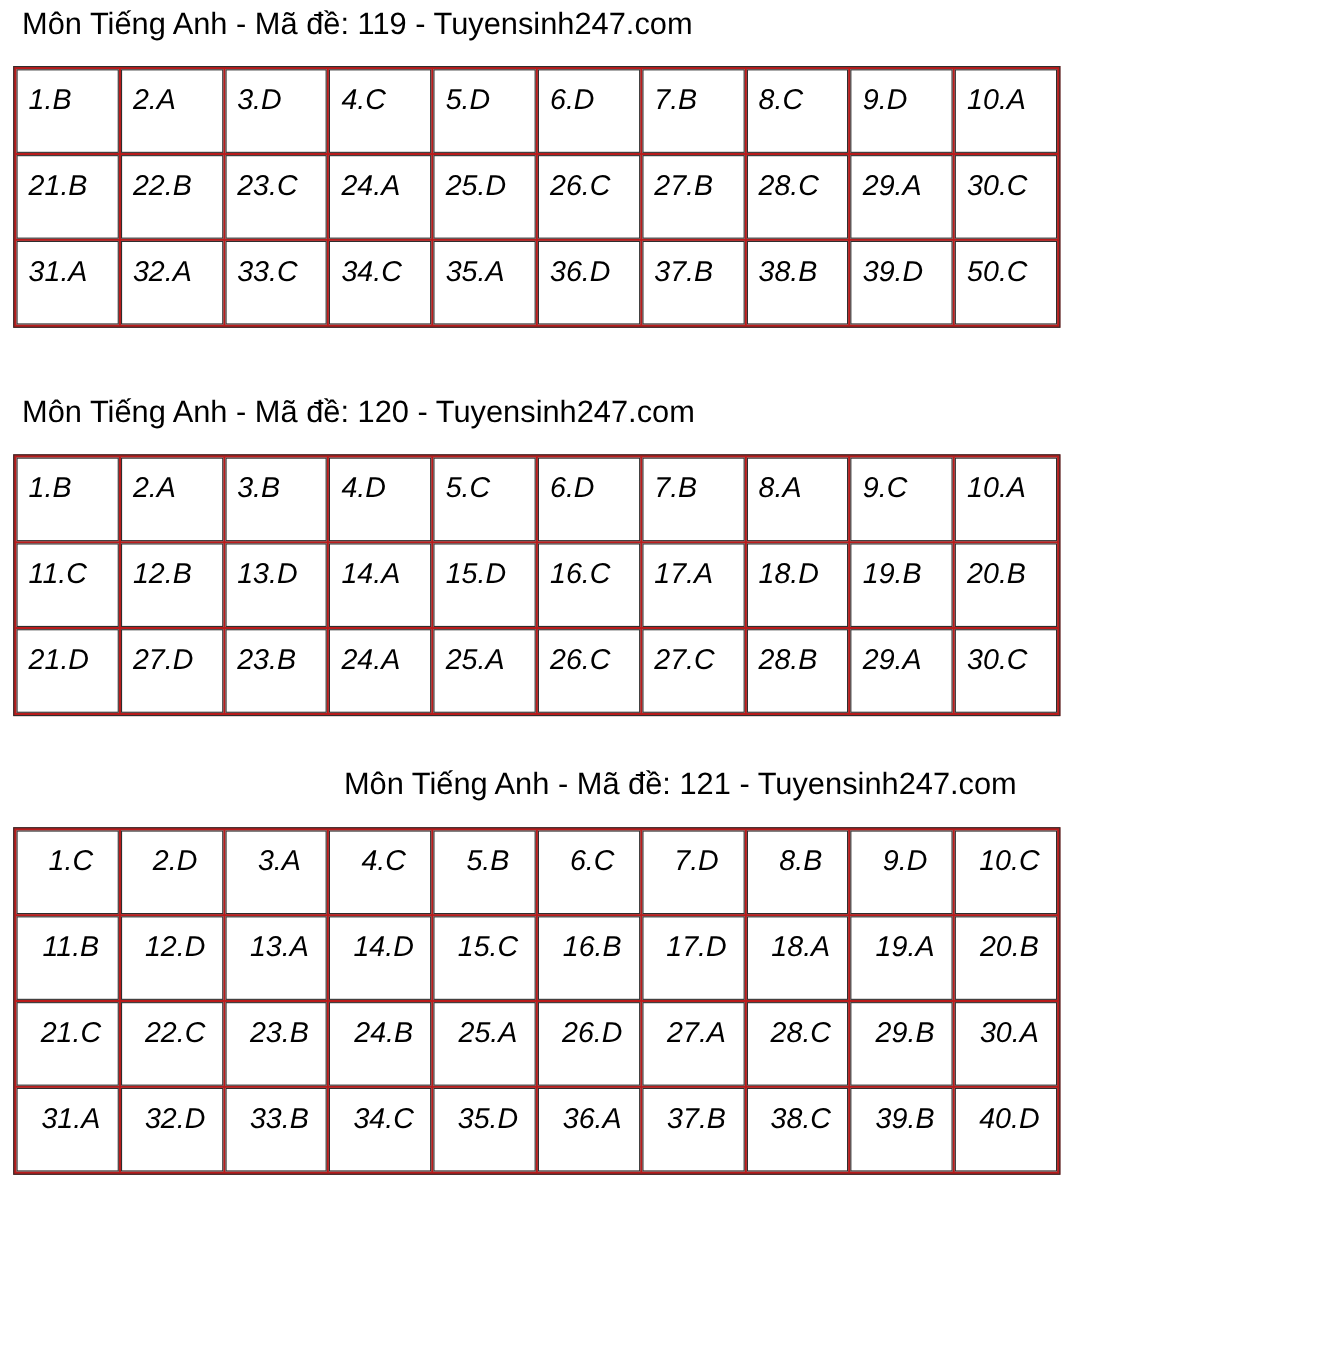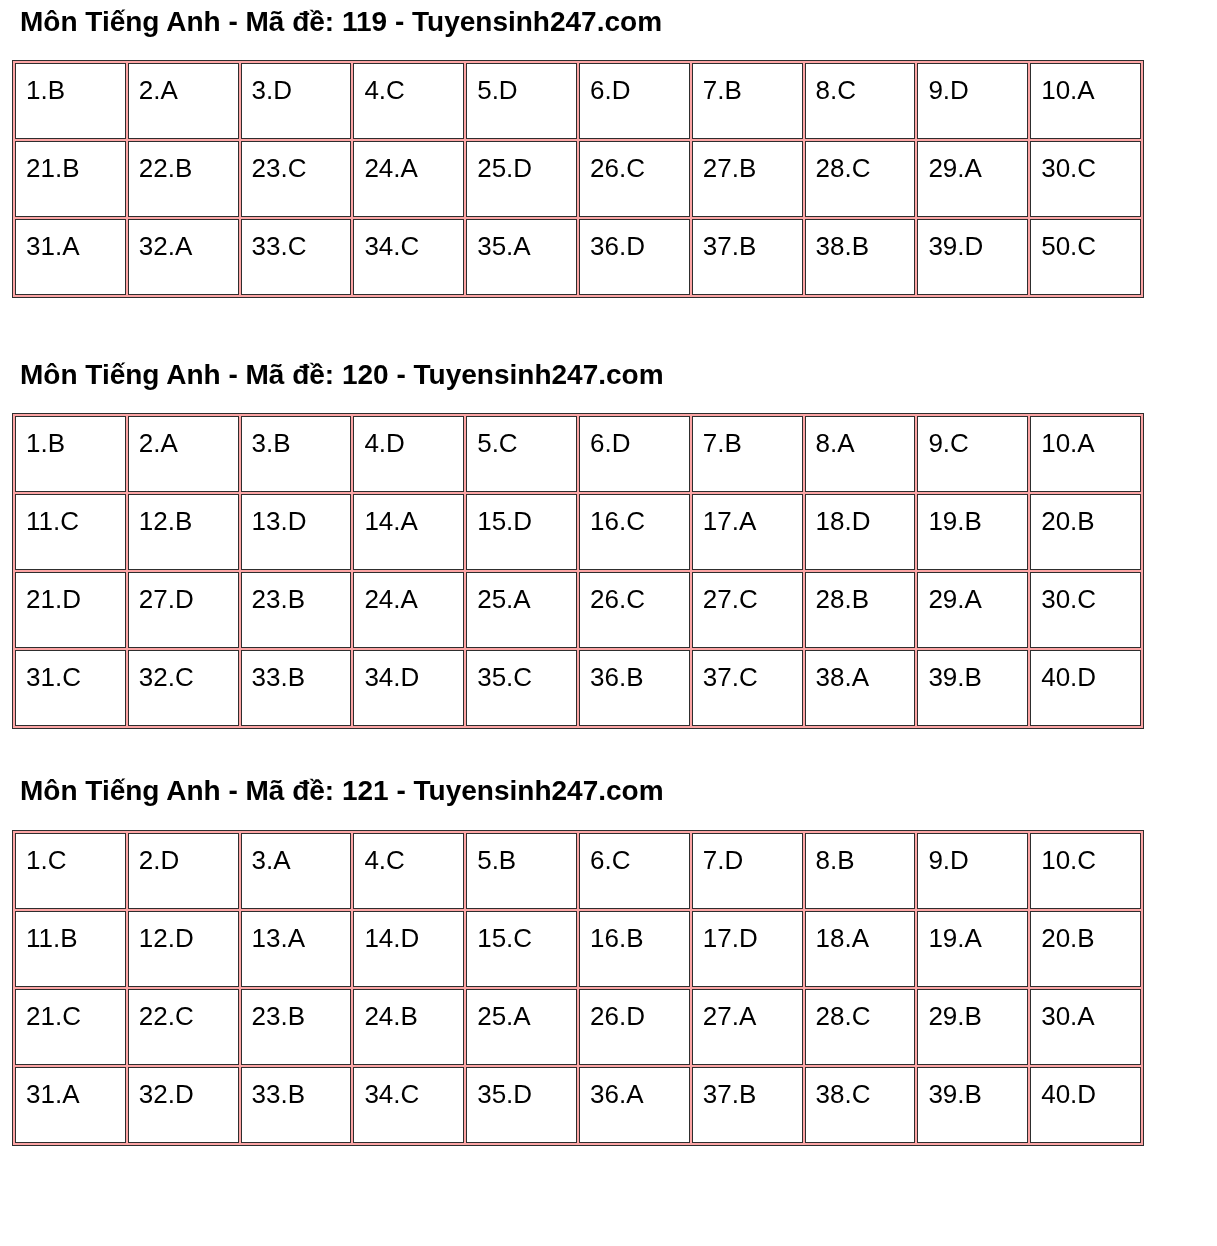--- a/index.html
+++ b/index.html
@@ -11,35 +11,36 @@
     font-family: "Liberation Sans", sans-serif;
   }
   .page {
     width: 1217px;
     min-height: 1246px;
     background: #ffffff;
     padding: 6px 0 10px 12px;
   }
   .answer-section { margin: 0; }
   .answer-section + .answer-section.gap-lg { margin-top: 61px; }
-  .answer-section + .answer-section.gap-md { margin-top: 46px; }
+  .answer-section + .answer-section.gap-md { margin-top: 46px; text-align: center; }
   .section-title {
     font-size: 28px;
-    font-weight: bold;
+    font-weight: normal;
     line-height: 1.15;
     margin: 0 0 22px 8px;
     white-space: nowrap;
   }
   table.answer-table {
     border-collapse: separate;
     border-spacing: 2px;
     table-layout: fixed;
-    width: 1132px;
+    width: 952px;
     border: 1.5px solid #2e2e2e;
-    background: #fca5a5; 
+    background: #b91c1c; 
+    font-style: italic;
   }
   table.answer-table td {
     border: 1.5px solid #2e2e2e;
     background: #ffffff;
     width: 10%;
     height: 76px;
     vertical-align: top;
     padding: 11px 4px 4px 10px;
     font-size: 26px;
     line-height: 1.2;
@@ -128,32 +129,20 @@
               <td>27.D</td>
               <td>23.B</td>
               <td>24.A</td>
               <td>25.A</td>
               <td>26.C</td>
               <td>27.C</td>
               <td>28.B</td>
               <td>29.A</td>
               <td>30.C</td>
             </tr>
-            <tr>
-              <td>31.C</td>
-              <td>32.C</td>
-              <td>33.B</td>
-              <td>34.D</td>
-              <td>35.C</td>
-              <td>36.B</td>
-              <td>37.C</td>
-              <td>38.A</td>
-              <td>39.B</td>
-              <td>40.D</td>
-            </tr>
           </tbody>
     </table>
   </section>
 
   <section class="answer-section gap-md">
     <h2 class="section-title">Môn Tiếng Anh - Mã đề: 121 - Tuyensinh247.com</h2>
     <table class="answer-table">
       <tbody>
             <tr>
               <td>1.C</td>

